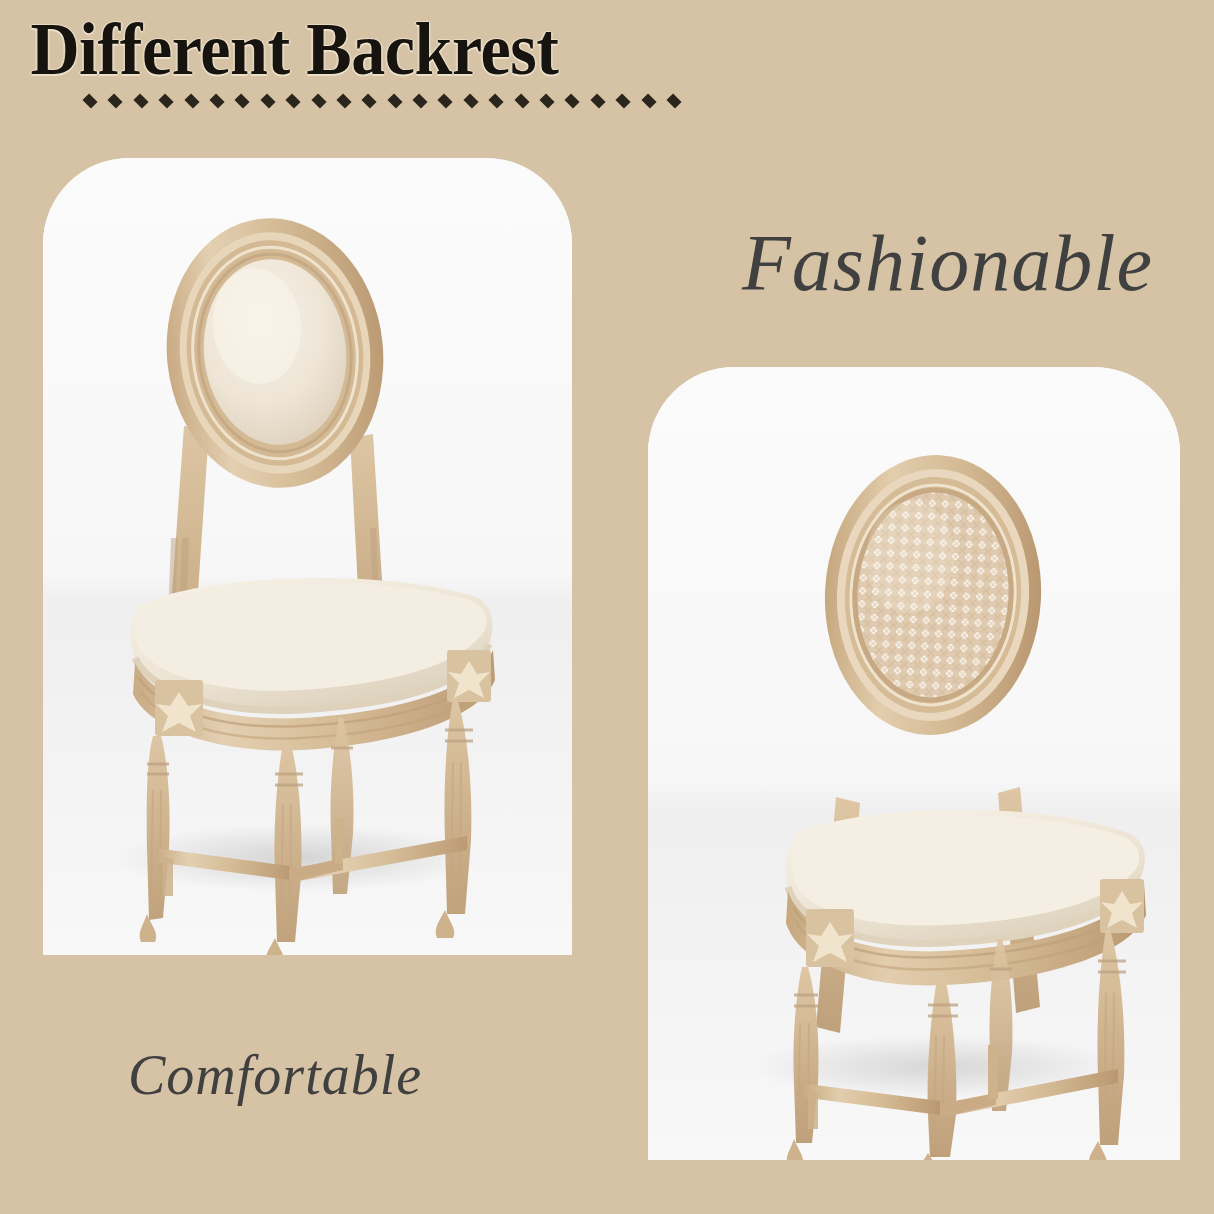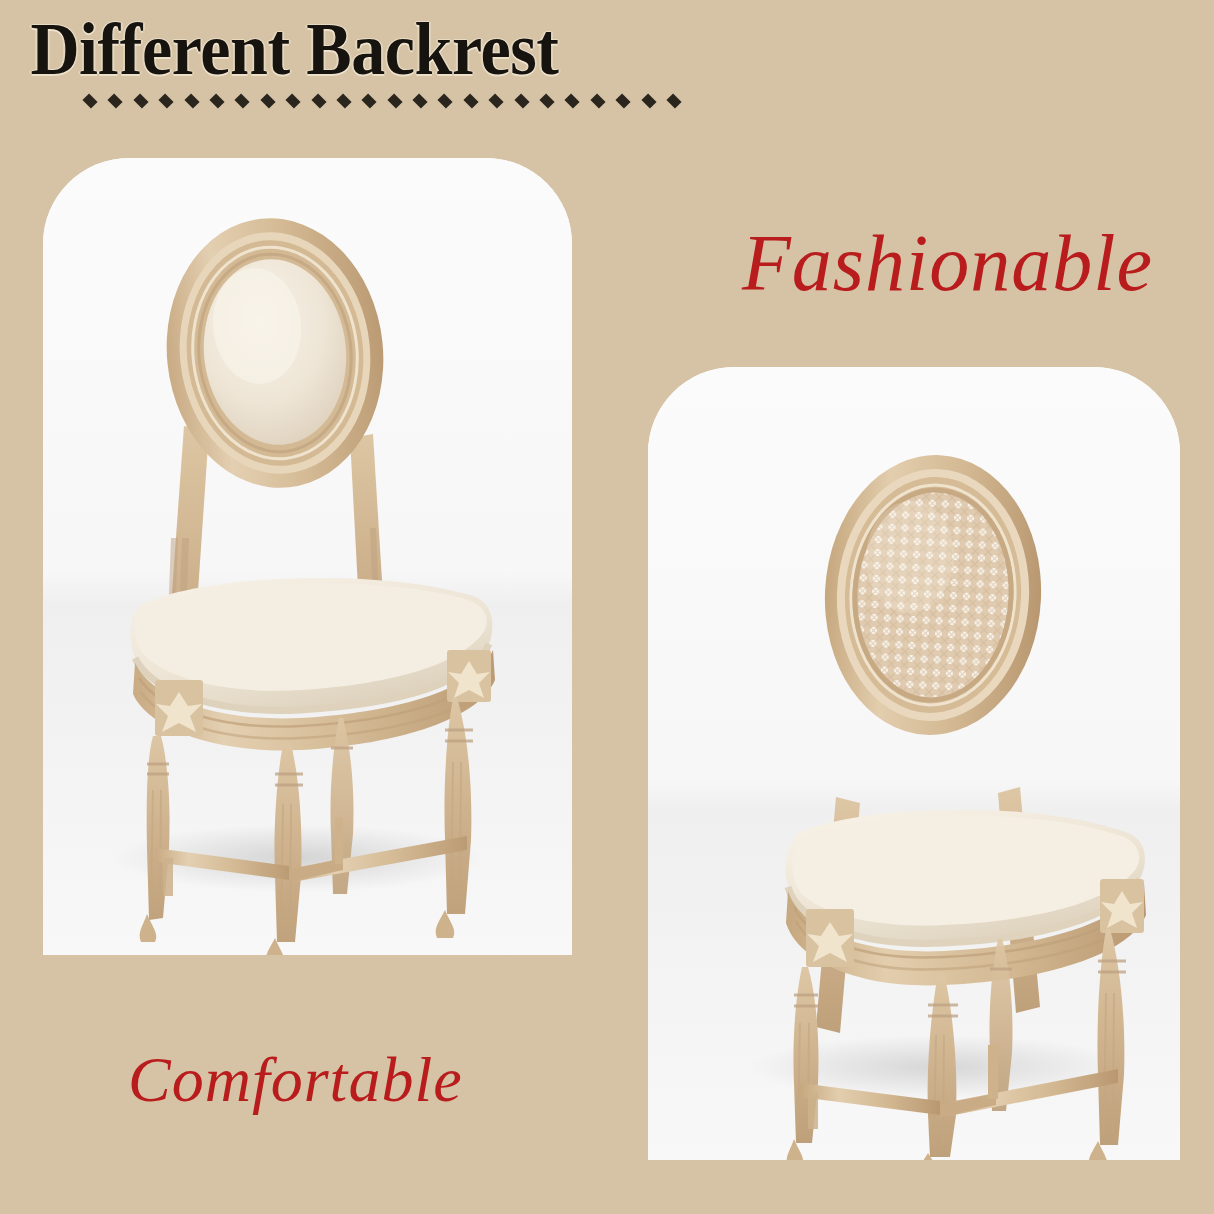--- a/index.html
+++ b/index.html
@@ -40,26 +40,26 @@
     width:12px;height:12px;background:#2a251d;
     transform:rotate(45deg) scale(1,0.78);
     flex:0 0 auto;
   }
 
   
   .script{
     position:absolute;
     font-family:"Liberation Serif", serif;
     font-style:italic;
-    color:#b91c1c;
+    color:#404040;
     white-space:nowrap;
     letter-spacing:1px;
   }
   .script-fashionable{left:742px;top:218px;font-size:80px;}
-  .script-comfortable{left:128px;top:1043px;font-size:64px;}
+  .script-comfortable{left:128px;top:1043px;font-size:56px;}
 
   
   .panel{
     position:absolute;
     background:#fdfdfd;
     overflow:hidden;
   }
   .panel-left{
     left:43px;top:158px;width:529px;height:797px;
     border-radius:86px 86px 0 0;

